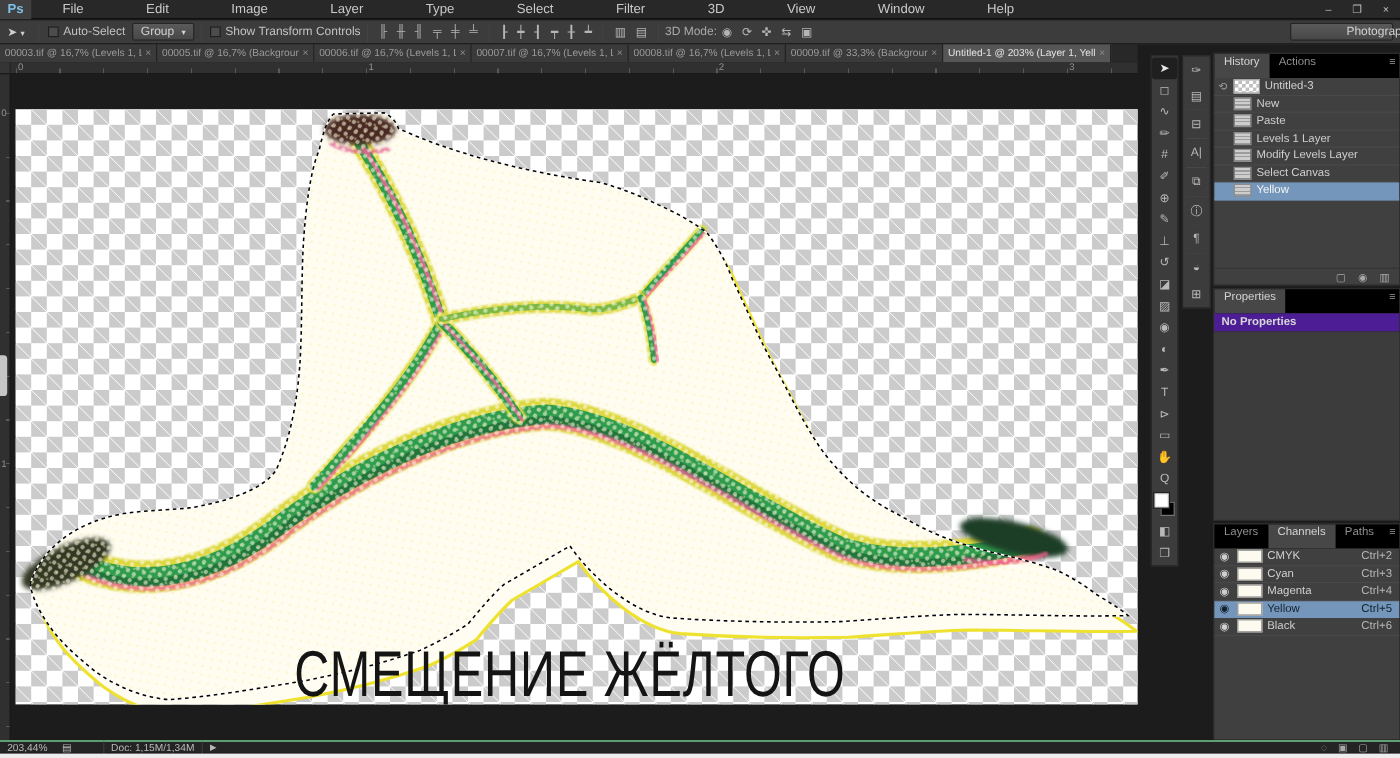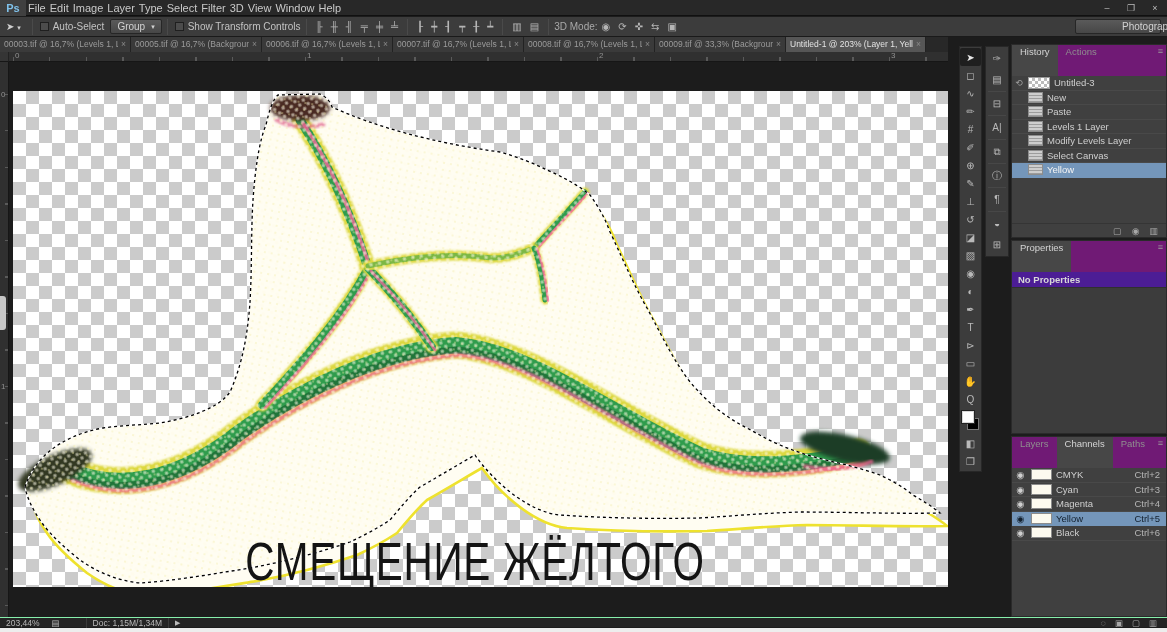--- a/index.html
+++ b/index.html
@@ -6,21 +6,21 @@
   html,body { width:1167px; height:632px; overflow:hidden; background:#1c1c1c;
     font-family:"Liberation Sans", sans-serif; -webkit-font-smoothing:antialiased; }
   .abs { position:absolute; }
   #app { position:relative; width:1167px; height:632px; background:#1c1c1c; overflow:hidden; }
 
   
   #menubar { left:0; top:0; width:1167px; height:16px; background:#282828; border-bottom:1px solid #101010;
     display:flex; align-items:center; color:#c9c9c9; font-size:11px; }
   #ps-logo { width:26px; height:16px; background:#404040; color:#7fc1ea; font-weight:bold; font-size:11px;
     display:flex; align-items:center; justify-content:center; }
-  .menu-item { padding:0 2px; line-height:16px; cursor:default; }
+  .menu-item { padding:0 26px; line-height:16px; cursor:default; }
   #win-controls { margin-left:auto; display:flex; }
   .win-btn { width:24px; height:14px; text-align:center; font-size:9px; color:#bdbdbd; line-height:14px; }
 
   
   #optionsbar { left:0; top:17px; width:1167px; height:20px; background:#3c3c3c; border-bottom:1px solid #1a1a1a;
     display:flex; align-items:center; color:#c2c2c2; font-size:10px; }
   .opt-sep { width:1px; height:16px; background:#2a2a2a; border-right:1px solid #4a4a4a; margin:0 5px; }
   .opt-glyph { color:#b5b5b5; font-size:10px; padding:0 4px; }
   .checkbox { width:9px; height:9px; border:1px solid #1f1f1f; background:#4c4c4c; display:inline-block; margin:0 4px 0 2px; }
   .dropdown { background:linear-gradient(#5a5a5a,#474747); border:1px solid #262626; border-radius:2px;
@@ -61,21 +61,21 @@
   #swatches { position:relative; width:21px; height:26px; }
   #fg-swatch { position:absolute; left:2px; top:3px; width:12px; height:12px; background:#fff; border:1px solid #d8d8d8; outline:1px solid #222; z-index:2; }
   #bg-swatch { position:absolute; left:7px; top:10px; width:12px; height:12px; background:#000; border:1px solid #777; }
   #dock { left:985px; top:46px; width:24px; background:#3c3c3c; border:1px solid #272727; padding:1px 0; }
   .dock-icon { width:22px; height:21px; display:flex; align-items:center; justify-content:center; color:#b9b9b9; font-size:10px; }
   .dock-sep { height:1px; background:#2b2b2b; border-bottom:1px solid #474747; margin:1px 2px; }
 
   
   #panels { left:1011px; top:44px; width:156px; height:573px; display:flex; flex-direction:column; gap:2px; }
   .panel { background:#404040; border:1px solid #2a2a2a; display:flex; flex-direction:column; }
-  .panel-tabs { height:31px; background:#701a75; display:flex; align-items:stretch; font-size:9.5px; color:#8f8f8f; position:relative; }
+  .panel-tabs { height:20px; background:#000000; display:flex; align-items:stretch; font-size:9.5px; color:#8f8f8f; position:relative; }
   .panel-tab { padding:0 8px; line-height:14px; }
   .panel-tab.active { background:#474747; color:#d4d4d4; }
   .panel-menu { position:absolute; right:3px; top:1px; color:#9a9a9a; font-size:9px; }
   #history-panel { height:194px; }
   .hist-row { height:14.5px; display:flex; align-items:center; gap:4px; padding:0 2px; border-bottom:1px solid #494949;
     color:#cfcfcf; font-size:9.5px; }
   .hist-row.selected { background:#7496ba; color:#f4f4f4; border-bottom-color:#7496ba; }
   .hist-thumb { width:15px; height:11px; border:1px solid #8c8c8c; background:repeating-linear-gradient(0deg,#9c9c9c 0 1px,#cdcdcd 1px 3px); flex:0 0 auto; }
   #hist-doc-thumb { width:22px; height:12px; border:1px solid #999; flex:0 0 auto; background-color:#fff;
     background-image:linear-gradient(45deg,#bbb 25%,transparent 25%,transparent 75%,#bbb 75%),linear-gradient(45deg,#bbb 25%,transparent 25%,transparent 75%,#bbb 75%);

